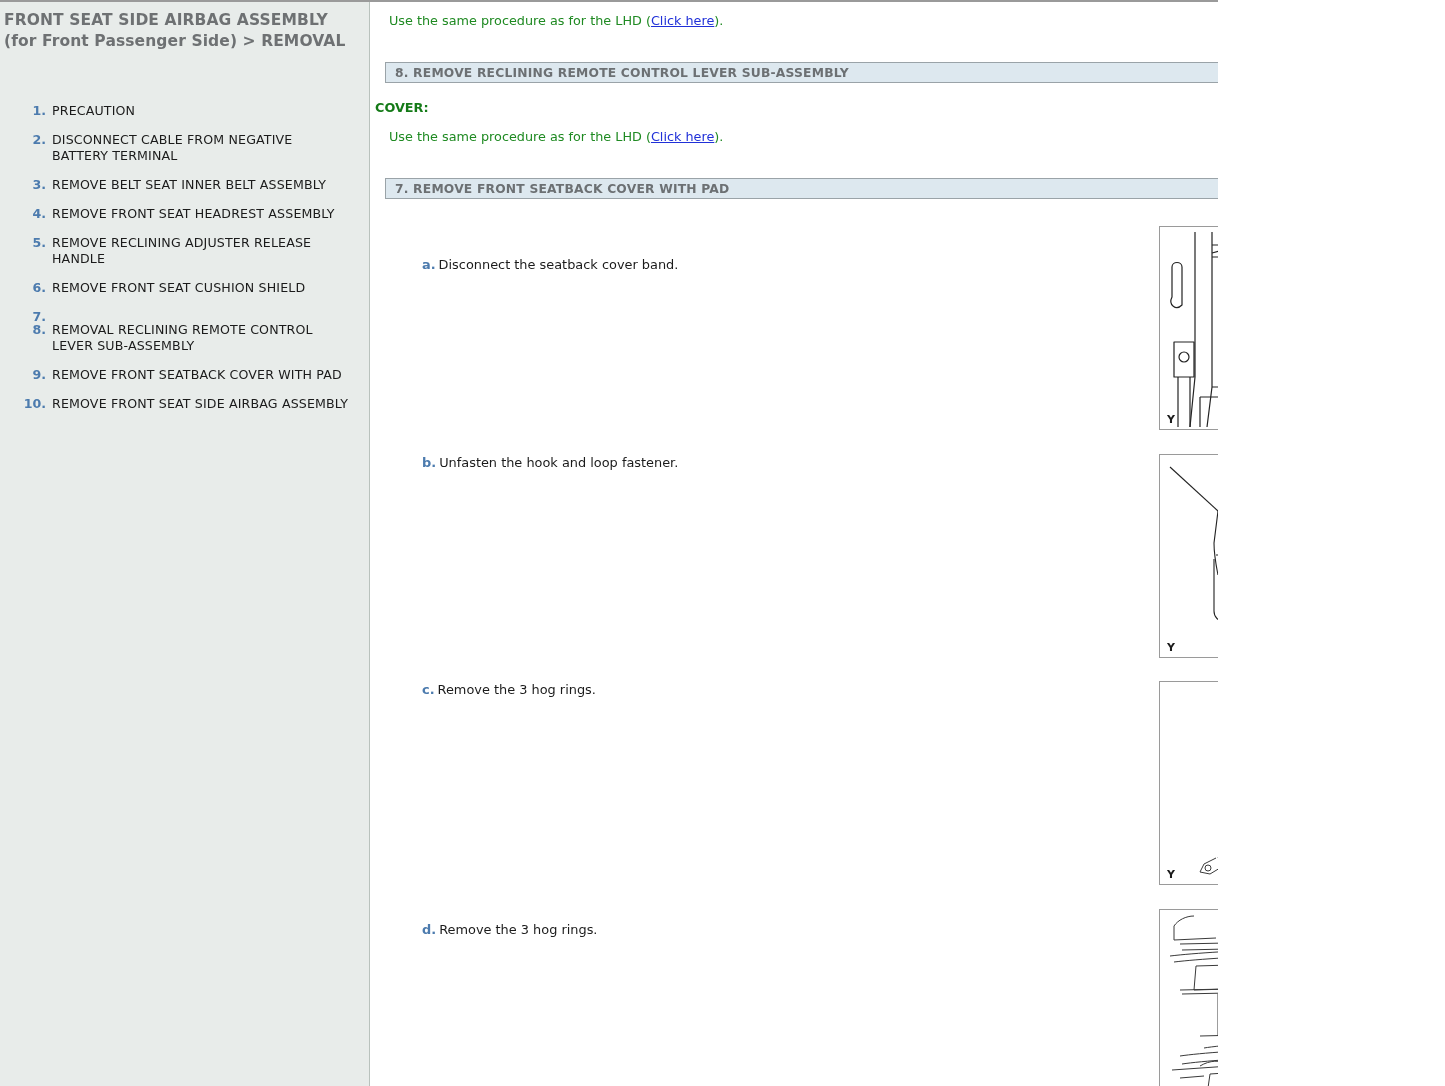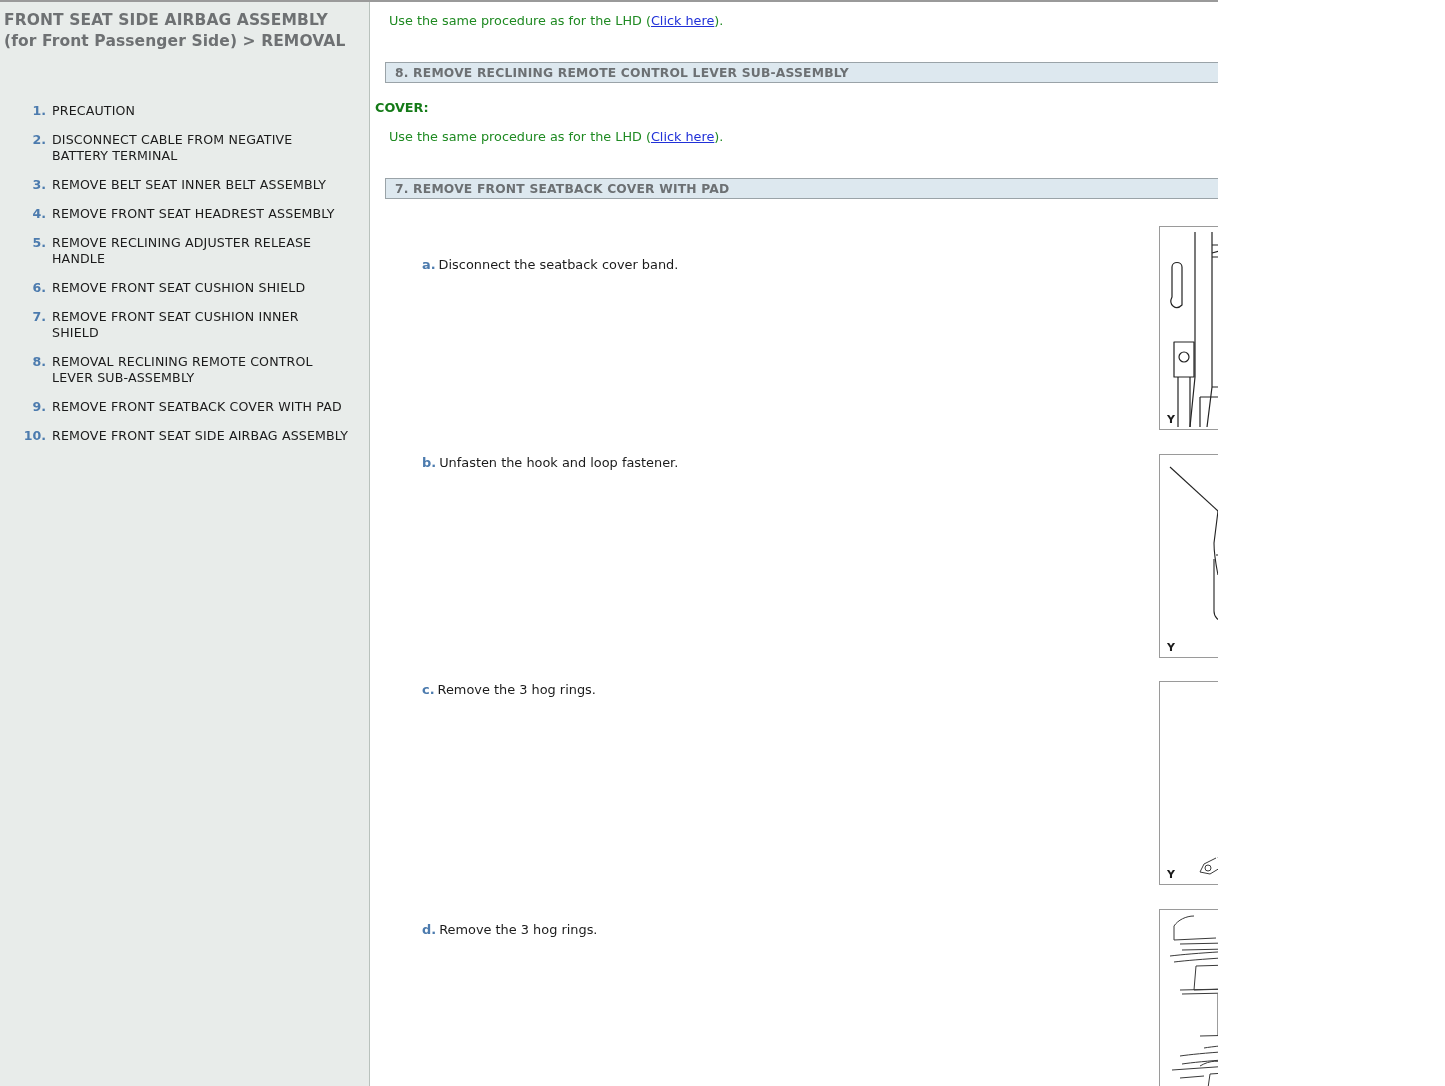--- a/index.html
+++ b/index.html
@@ -172,21 +172,20 @@
       <li>
         <span class="num">5.</span>
         <span class="txt">REMOVE RECLINING ADJUSTER RELEASE HANDLE</span>
       </li>
       <li>
         <span class="num">6.</span>
         <span class="txt">REMOVE FRONT SEAT CUSHION SHIELD</span>
       </li>
       <li>
         <span class="num">7.</span>
-        <span class="txt">REMOVE FRONT SEAT CUSHION INNER SHIELD</span>
       </li>
       <li>
         <span class="num">8.</span>
         <span class="txt">REMOVAL RECLINING REMOTE CONTROL LEVER SUB-ASSEMBLY</span>
       </li>
       <li>
         <span class="num">9.</span>
         <span class="txt">REMOVE FRONT SEATBACK COVER WITH PAD</span>
       </li>
       <li>

